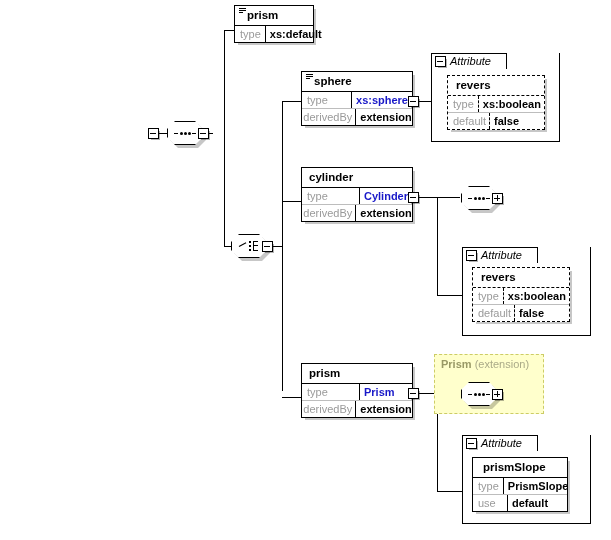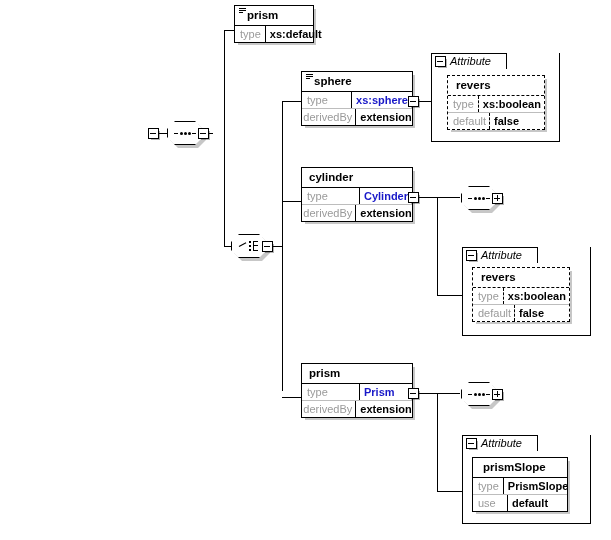--- a/index.html
+++ b/index.html
@@ -323,20 +323,26 @@
     <div class="seqglyph">
       <div class="bar" style="left:0; width:4px;"></div>
       <div class="dot" style="left:6px;"></div>
       <div class="dot" style="left:10px;"></div>
       <div class="dot" style="left:14px;"></div>
       <div class="bar" style="left:18px; width:4px;"></div>
     </div>
   </div>
   <div class="pm plus" style="left:492px; top:193px;"></div>
 
+  <div style="position:absolute; left:434px; top:354px; width:110px; height:60px; box-sizing:border-box; background:#ffffcc; border:1px dashed #cccc66;">
+    <div style="padding:3px 0 0 6px; font-size:11px; font-weight:bold; color:#999966; white-space:nowrap;">
+      <span>Prism</span>
+      <span style="font-weight:normal; color:#aaaa88;">(extension)</span>
+    </div>
+  </div>
   <div class="comp-wrap" style="left:461px; top:382px;">
     <div class="comp-shadow"></div>
     <div class="comp"></div>
     <div class="seqglyph">
       <div class="bar" style="left:0; width:4px;"></div>
       <div class="dot" style="left:6px;"></div>
       <div class="dot" style="left:10px;"></div>
       <div class="dot" style="left:14px;"></div>
       <div class="bar" style="left:18px; width:4px;"></div>
     </div>

